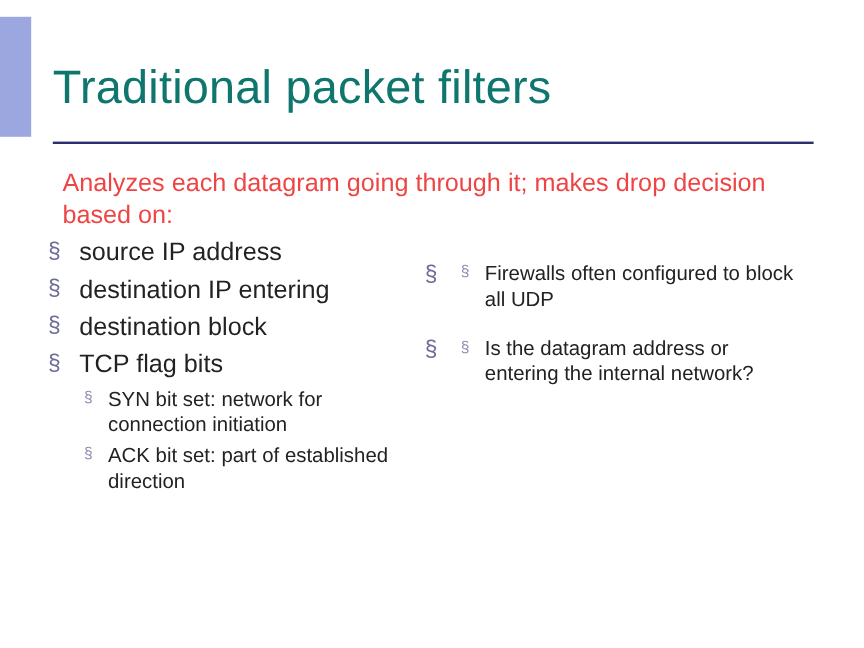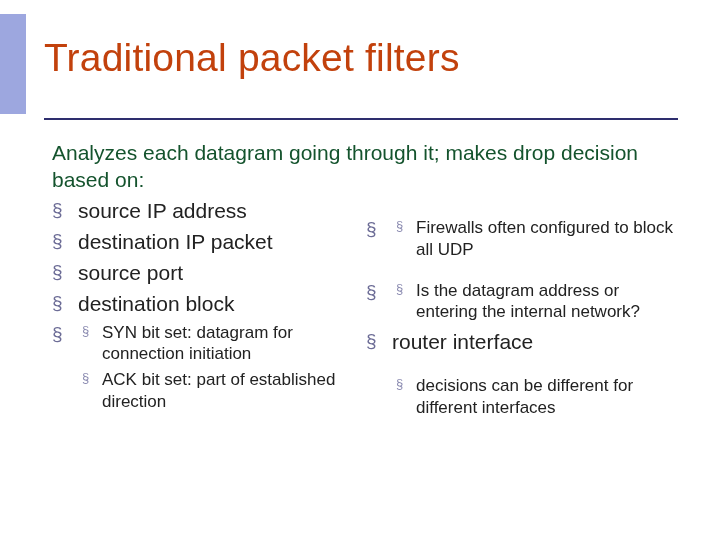--- a/index.html
+++ b/index.html
@@ -20,47 +20,47 @@
     position: absolute;
     left: 0;
     top: 14px;
     width: 26px;
     height: 100px;
     background: #9da7df;
   }
   .title {
     position: absolute;
     left: 44px;
-    top: 36px;
+    top: 52px;
     font-size: 39px;
     font-weight: 400;
-    color: #c2410c;
+    color: #0f766e;
     font-family: Arial, sans-serif;
     letter-spacing: 0.2px;
   }
   .rule {
     position: absolute;
     left: 44px;
     top: 118px;
     width: 634px;
     height: 0;
     border-top: 2px solid #2e2e6e;
   }
   .intro {
     position: absolute;
     left: 52px;
     top: 140px;
     width: 620px;
     font-size: 21px;
     line-height: 1.28;
-    color: #14532d;
+    color: #ef4444;
   }
   .cols {
     position: absolute;
-    left: 52px;
+    left: 40px;
     top: 198px;
     width: 630px;
     display: flex;
     gap: 14px;
   }
   .col { flex: 1 1 0; }
   .col-left { flex: 0 0 300px; }
   .col-right { flex: 0 0 316px; }
   ul { list-style: none; }
   li { position: relative; }
@@ -115,48 +115,42 @@
 
   <div class="rule"></div>
 
   <p class="intro">Analyzes each datagram going through it; makes drop decision based on:</p>
 
   <div class="cols">
 
     <div class="col col-left">
       <ul class="lvl1">
         <li><span>source IP address</span></li>
-        <li><span>destination IP packet</span></li>
-        <li><span>source port</span></li>
+        <li><span>destination IP entering</span></li>
         <li><span>destination block</span></li>
         <li>
+          <span>TCP flag bits</span>
           <ul class="lvl2">
-            <li><span>SYN bit set: datagram for connection initiation</span></li>
+            <li><span>SYN bit set: network for connection initiation</span></li>
             <li><span>ACK bit set: part of established direction</span></li>
           </ul>
         </li>
       </ul>
     </div>
 
     <div class="col col-right">
       <ul class="lvl1">
         <li>
           <ul class="lvl2">
             <li><span>Firewalls often configured to block all UDP</span></li>
           </ul>
         </li>
         <li>
           <ul class="lvl2">
             <li><span>Is the datagram address or entering the internal network?</span></li>
           </ul>
         </li>
-        <li>
-          <span>router interface</span>
-          <ul class="lvl2">
-            <li><span>decisions can be different for different interfaces</span></li>
-          </ul>
-        </li>
       </ul>
     </div>
 
   </div>
 
 </div>
 
 </body></html>

